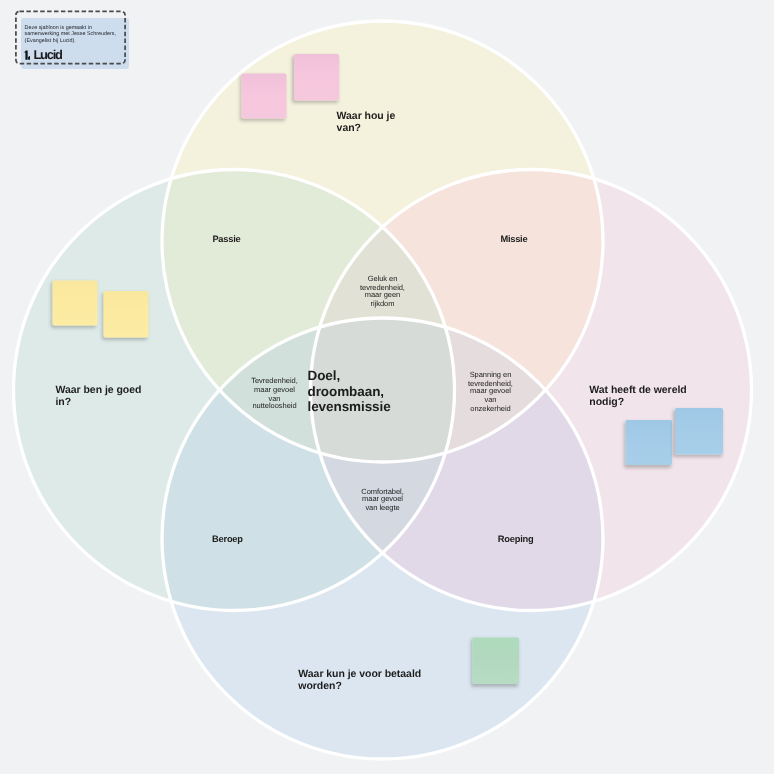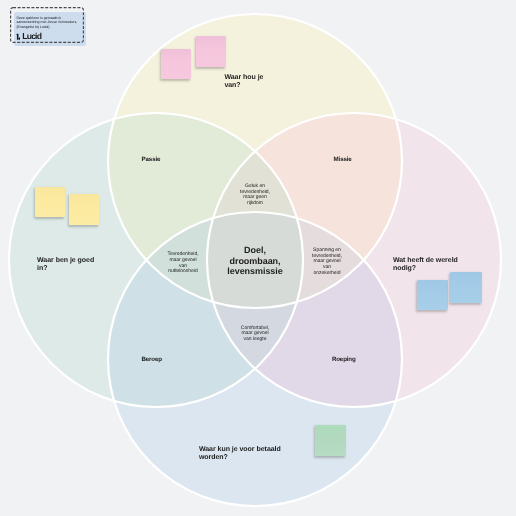--- a/index.html
+++ b/index.html
@@ -7,21 +7,21 @@
   body{width:516px;height:516px;overflow:hidden;background:#f1f2f4;
        font-family:"Liberation Sans",sans-serif;
        -webkit-font-smoothing:antialiased;text-rendering:geometricPrecision;}
   *{-webkit-font-smoothing:antialiased;}
   #board{position:relative;width:516px;height:516px;transform:translateZ(0);}
   svg.venn{position:absolute;left:0;top:0;width:516px;height:516px;}
   .lbl{position:absolute;color:#1d1d1d;white-space:pre-line;}
   .q{font-size:7px;font-weight:700;line-height:8.2px;letter-spacing:-0.03px;}
   .pair{font-size:6.2px;font-weight:600;line-height:7px;letter-spacing:-0.15px;}
   .tri{font-size:5px;font-weight:400;line-height:5.8px;letter-spacing:-0.03px;text-align:center;}
-  .ctr{font-size:9px;font-weight:700;line-height:10.8px;letter-spacing:-0.05px;text-align:center;}
+  .ctr{font-size:9px;font-weight:700;line-height:10.8px;letter-spacing:-0.05px;}
   .note{position:absolute;border-radius:1.2px;
         box-shadow:-1px 1.6px 2.4px rgba(70,74,64,.32);}
   .credit-card{position:absolute;left:13.5px;top:11.5px;width:72.1px;height:34.2px;
                background:#cedded;border-radius:2px;}
   .credit-select{position:absolute;left:10px;top:7.1px;width:74px;height:36px;overflow:visible;}
   .credit-text{position:absolute;left:2.9px;top:4.2px;width:67px;
                font-size:3.6px;line-height:4.5px;color:#22262d;white-space:pre-line;}
   .credit-logo{position:absolute;left:2.4px;top:20.0px;display:flex;align-items:flex-end;}
   .lucid-mark{width:4.5px;height:6.8px;display:block;}
   .lucid-word{font-size:8.6px;font-weight:700;color:#1b1b1f;letter-spacing:-0.82px;

